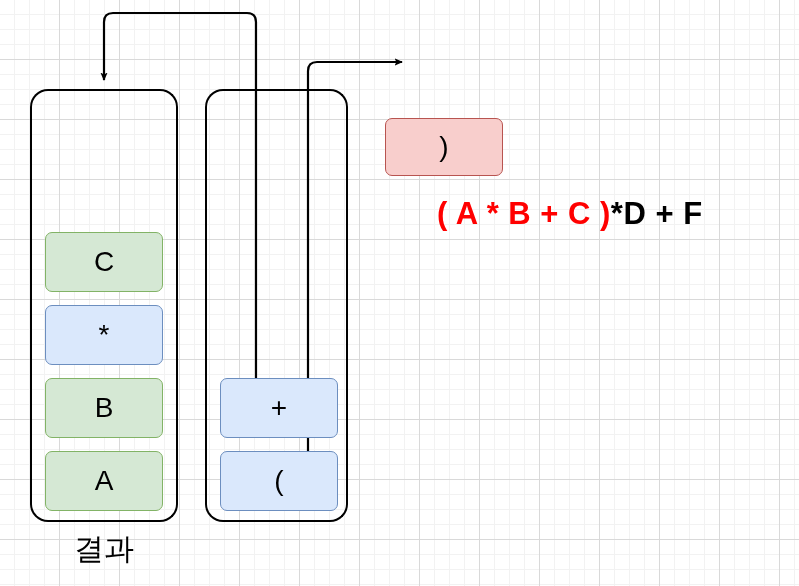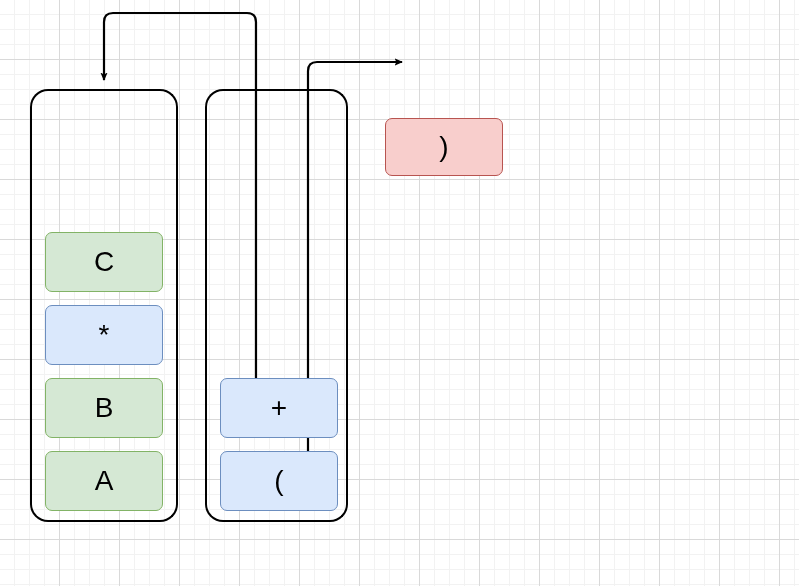--- a/index.html
+++ b/index.html
@@ -115,30 +115,34 @@
   <div class="cell blue" style="left:45px; top:305px; width:118px; height:60px;">
     <span>*</span>
   </div>
   <div class="cell green" style="left:45px; top:378px; width:118px; height:60px;">
     <span>B</span>
   </div>
   <div class="cell green" style="left:45px; top:451px; width:118px; height:60px;">
     <span>A</span>
   </div>
 
+  <div class="stack-label" style="left:30px; top:534px; width:148px;">결과</div>
 
   <div class="stack-top" style="left:205px; top:89px; width:143px; height:40px;"></div>
   <div class="stack" style="left:205px; top:125px; width:143px; height:397px;"></div>
 
   <div class="cell blue" style="left:220px; top:378px; width:118px; height:60px;">
     <span>+</span>
   </div>
   <div class="cell blue" style="left:220px; top:451px; width:118px; height:60px;">
     <span>(</span>
   </div>
 
 
   <div class="cell red" style="left:385px; top:118px; width:118px; height:58px;">
     <span>)</span>
   </div>
 
+  <div class="expression" style="left:437px; top:198px;">
+    <span class="expr-red">( A * B + C )</span><span class="expr-black">*D + F</span>
+  </div>
 
 </div>
 
 </body></html>

